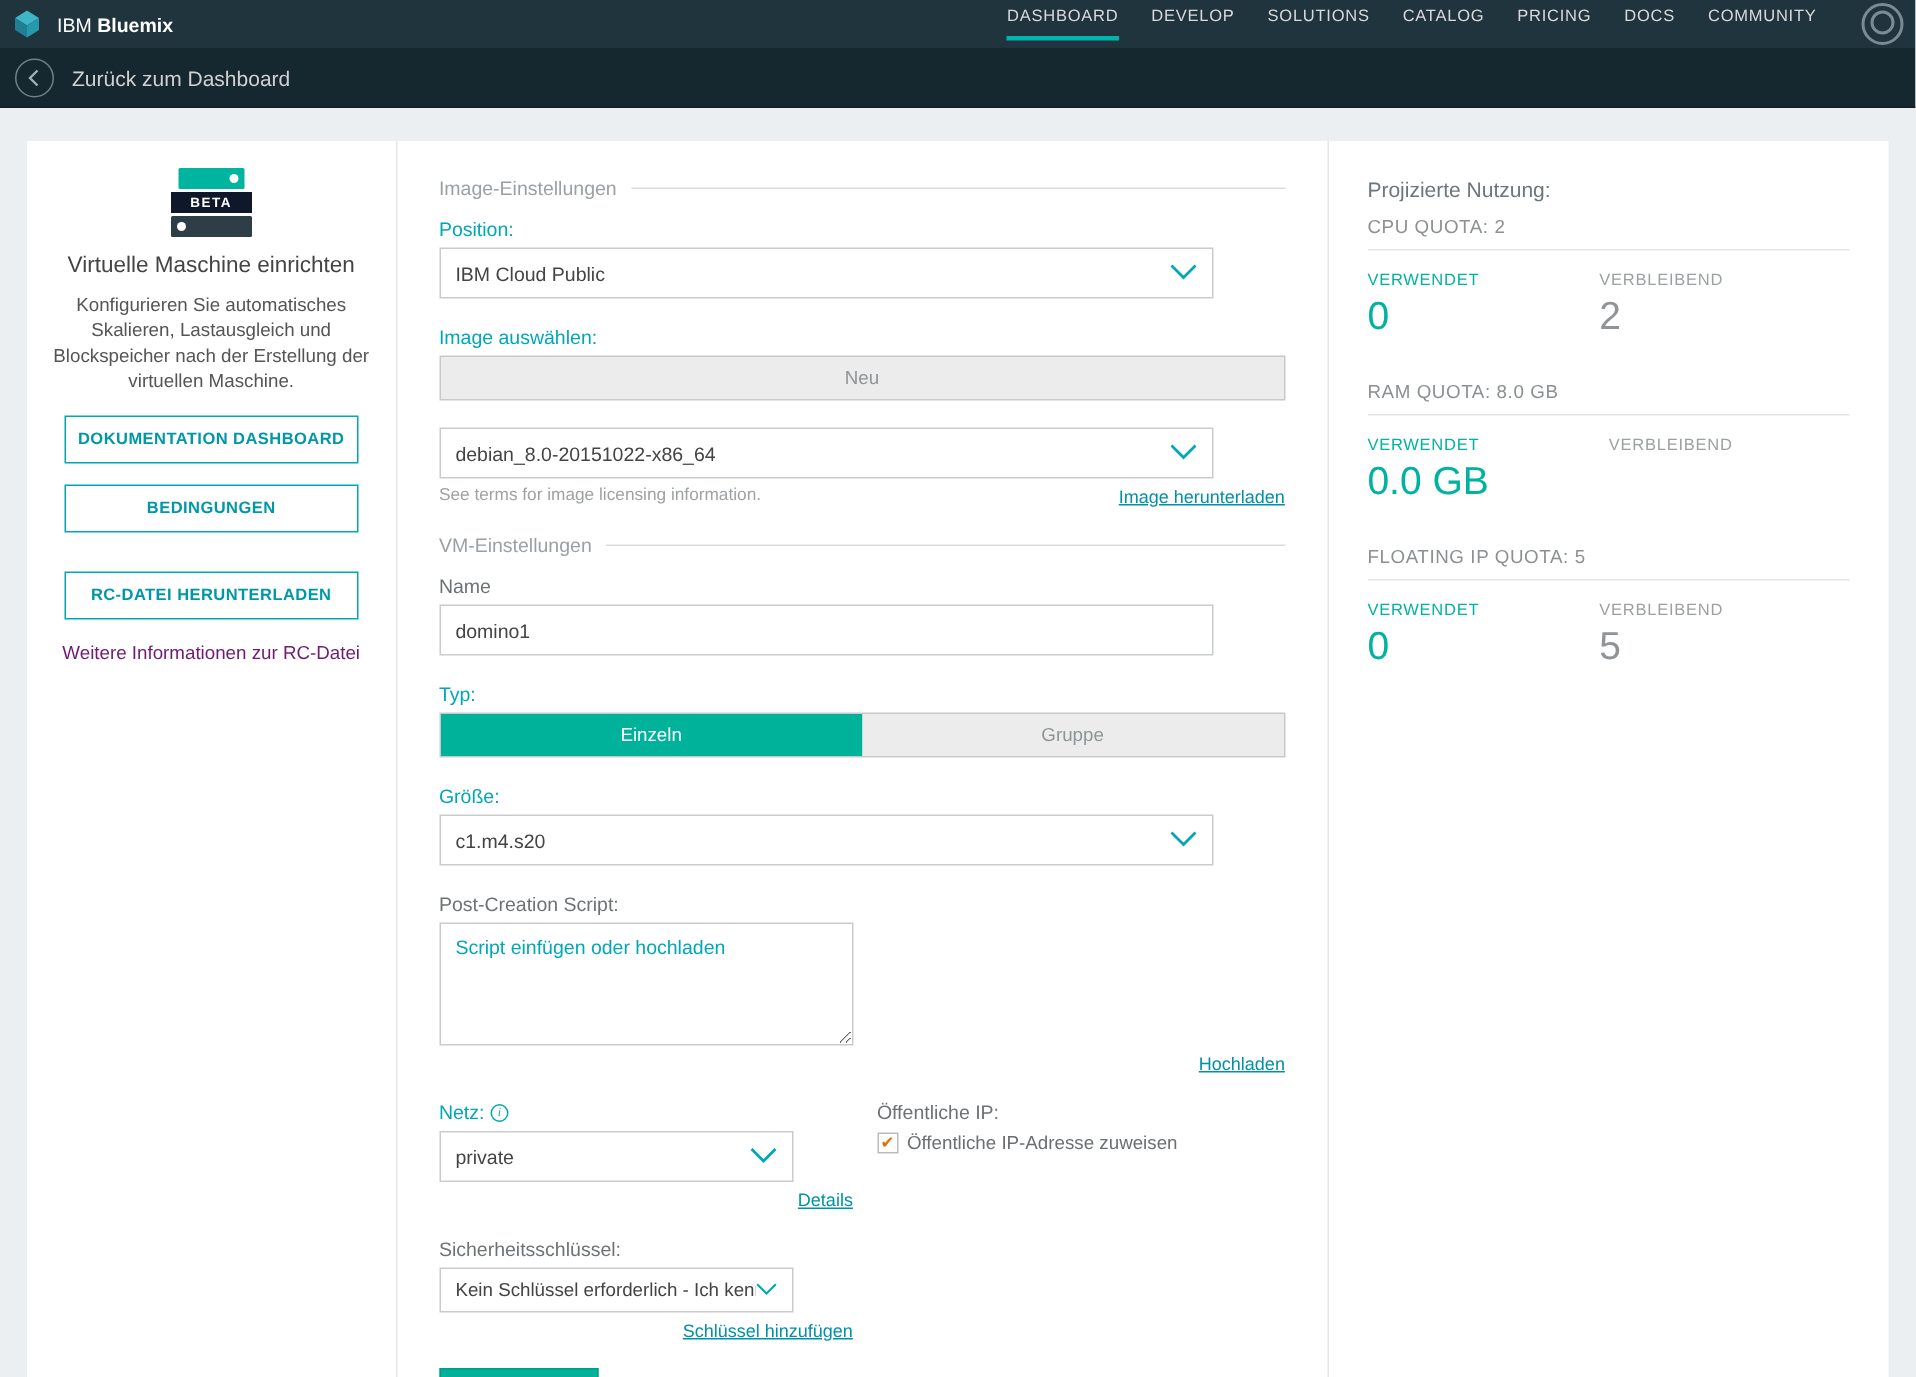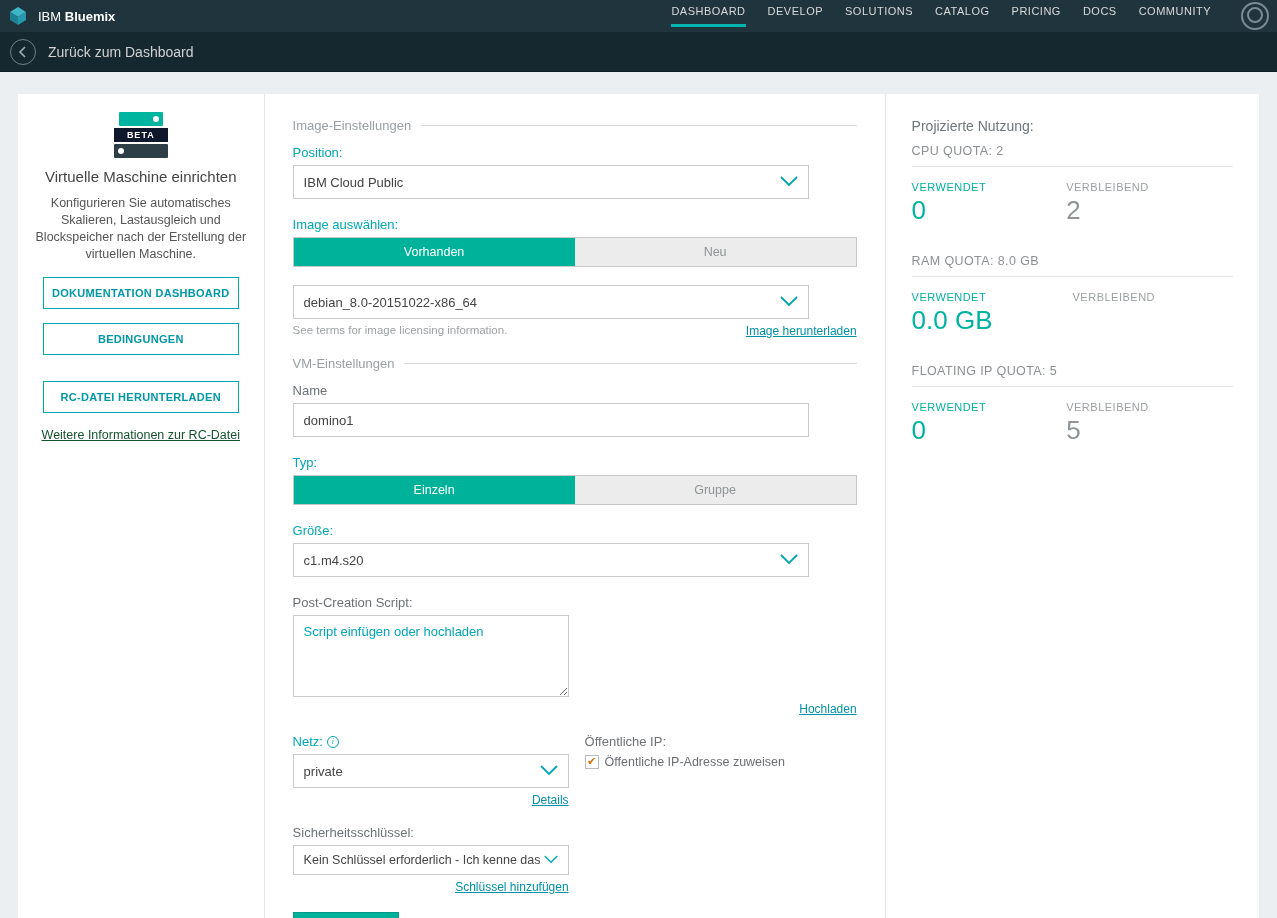--- a/index.html
+++ b/index.html
@@ -24,30 +24,30 @@
   .badge-block{margin:0 auto 10px;display:flex;flex-direction:column;align-items:center;gap:2px}
   .bar{width:44px;height:14px;border-radius:1px;position:relative}
   .bar .dot{width:6px;height:6px;border-radius:50%;background:#fff;position:absolute;top:4px}
   .bar.teal{background:#00b5a0}.bar.teal .dot{right:4px}
   .bar.dark{background:#2d3e46;width:54px}.bar.dark .dot{left:4px}
   .beta-strip{background:#0f172a;color:#fff;font-size:9px;font-weight:700;letter-spacing:1px;height:14px;width:54px;display:flex;align-items:center;justify-content:center}
   .left h2{font-size:15px;font-weight:400;color:#444;margin:6px 0 10px}
   .left p{font-size:12.5px;color:#555;line-height:1.35;margin-bottom:14px}
   .btn-outline{display:block;width:196px;margin:0 auto 14px;border:1.5px solid #00a7b5;background:transparent;color:#0098a6;font-size:11px;letter-spacing:.3px;font-weight:700;padding:9px 4px;cursor:pointer}
   .btn-outline.gap{margin-top:26px}
-  .link{color:#14532d;text-decoration:underline;font-size:12.5px;cursor:pointer;display:inline-block}
+  .link{color:#701a75;font-size:12.5px;cursor:pointer;display:inline-block}
 
   .center{flex:1;min-height:820px;padding:24px 28px;border-left:1px solid #e6e6e6;border-right:1px solid #e6e6e6}
   .section-title{display:flex;align-items:center;color:#9aa0a3;font-size:13px;margin-bottom:12px}
   .section-title::after{content:"";flex:1;height:1px;background:#d9dcdd;margin-left:10px}
   .lbl{color:#00a7b5;font-size:13px;margin-bottom:5px;display:flex;align-items:center;gap:4px}
   .lbl.grey{color:#6d7275}
   .info-icon{width:12px;height:12px;border:1.3px solid #00a7b5;border-radius:50%;display:inline-flex;align-items:center;justify-content:center;font-size:8px;font-style:italic;color:#00a7b5;font-family:serif;cursor:pointer}
   .select, .input{width:516px;height:34px;border:1px solid #c9cccd;background:#fff;padding:0 10px;font-size:13px;color:#444;display:flex;align-items:center;justify-content:space-between;cursor:pointer}
-  .narrow{width:276px}
+  .narrow{width:236px}
   .chev{color:#00a7b5}
   .chev svg{display:block}
   .subtext{font-size:11.5px;color:#9ea2a4;margin-top:5px}
   .row-between{display:flex;justify-content:space-between;align-items:flex-start;width:564px}
   .under-link{color:#0091a8;text-decoration:underline;font-size:12px;cursor:pointer}
   .toggle{display:flex;width:564px;border:1px solid #c7cacb;height:30px}
   .toggle div{flex:1;display:flex;align-items:center;justify-content:center;font-size:12.5px;cursor:pointer}
   .toggle .active{background:#00b29a;color:#fff}
   .toggle .inactive{background:#ececec;color:#8f9497}
   .fld{margin-bottom:18px}
@@ -143,21 +143,20 @@
             <svg width="18" height="12" viewBox="0 0 18 12">
               <path d="M1 1 L9 9 L17 1" stroke="#00a7b5" stroke-width="1.8" fill="none"></path>
             </svg>
           </span>
       </div>
     </div>
 
     <div class="fld">
       <div class="lbl">Image auswählen:</div>
       <div class="toggle">
-        <div class="active">Vorhanden</div>
         <div class="inactive">Neu</div>
       </div>
     </div>
 
     <div class="fld">
       <div class="select">
         <span>debian_8.0-20151022-x86_64</span>
         <span class="chev">
             <svg width="18" height="12" viewBox="0 0 18 12">
               <path d="M1 1 L9 9 L17 1" stroke="#00a7b5" stroke-width="1.8" fill="none"></path>

